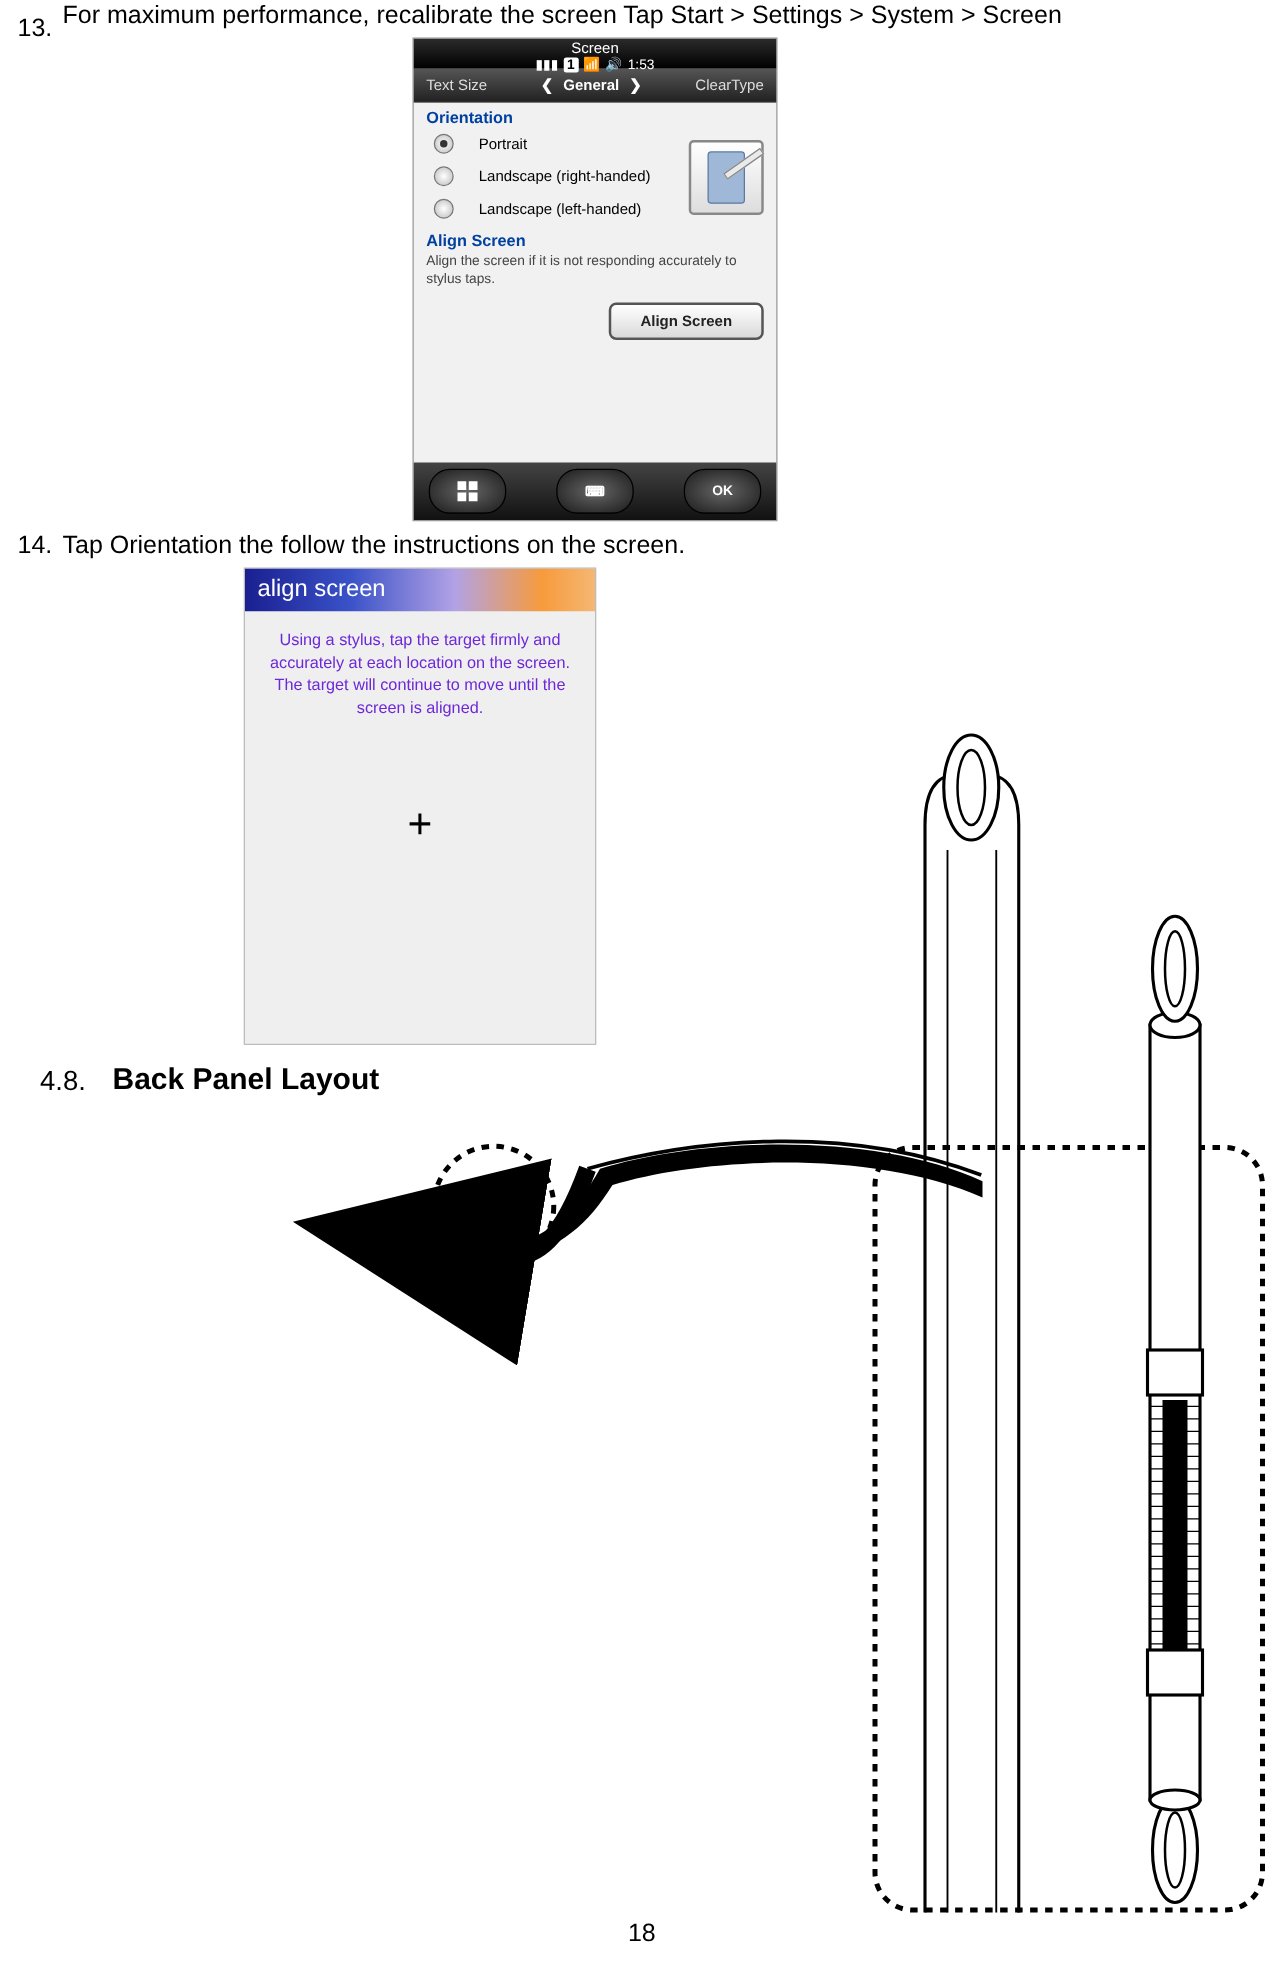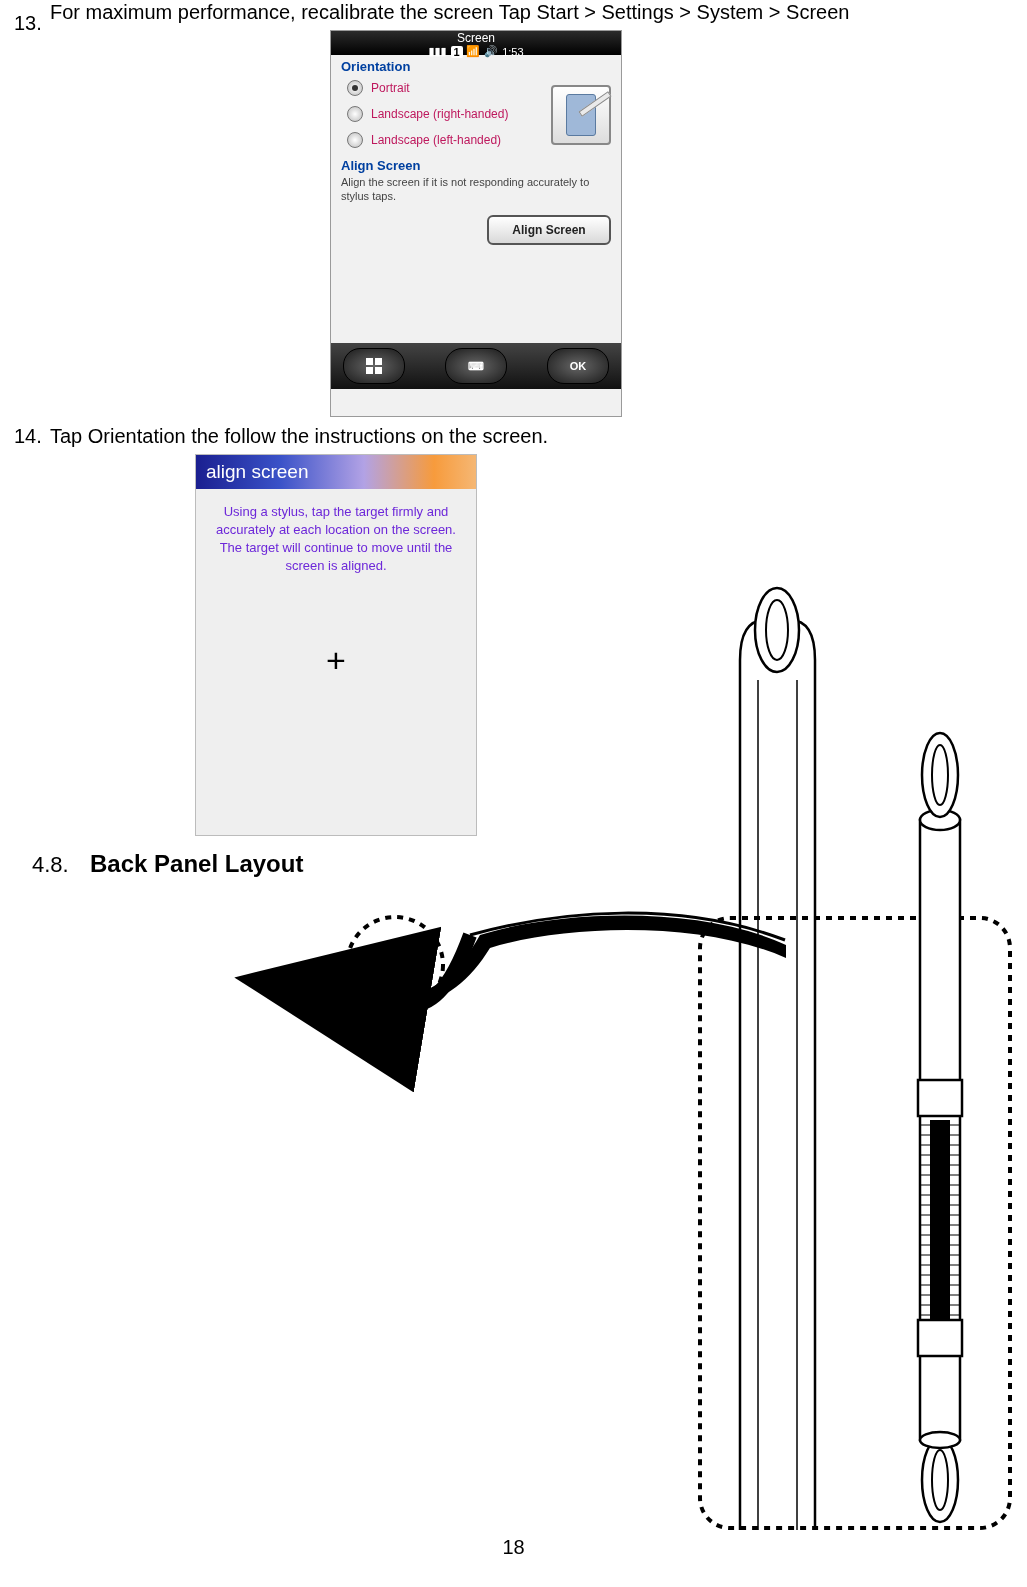--- a/index.html
+++ b/index.html
@@ -90,24 +90,24 @@
   }
   .wm-body .hdr {
     font-weight: 700;
     color: #0040a0;
     font-size: 13px;
     margin-bottom: 6px;
   }
   .wm-radio {
     display: flex;
     align-items: center;
-    gap: 8px;
+    gap: 20px;
     margin: 4px 0 10px 6px;
     font-size: 12px;
-    color: #be185d;
+    color: #000000;
   }
   .rbtn {
     width: 14px; height: 14px; border-radius: 50%;
     background: radial-gradient(#fff, #bbb);
     border: 1px solid #777;
     display: inline-flex; align-items: center; justify-content: center;
   }
   .rbtn.checked::after {
     content: "";
     width: 6px; height: 6px; border-radius: 50%;
@@ -254,20 +254,29 @@
   <div class="wm-shot">
     <div class="wm-top">
       <span class="title">Screen</span>
       <span class="tray">
         <span>▮▮▮</span>
         <span class="tray-box">1</span>
         <span>📶</span>
         <span>🔊</span>
         <span>1:53</span>
       </span>
+    </div>
+    <div class="wm-tabs">
+      <span>Text Size</span>
+      <span class="center">
+        <span>❮</span>
+        <span>General</span>
+        <span>❯</span>
+      </span>
+      <span>ClearType</span>
     </div>
     <div class="wm-body">
       <div class="hdr">Orientation</div>
       <div class="wm-radio">
         <span class="rbtn checked"></span>
         <span>Portrait</span>
       </div>
       <div class="wm-radio">
         <span class="rbtn"></span>
         <span>Landscape (right-handed)</span>

